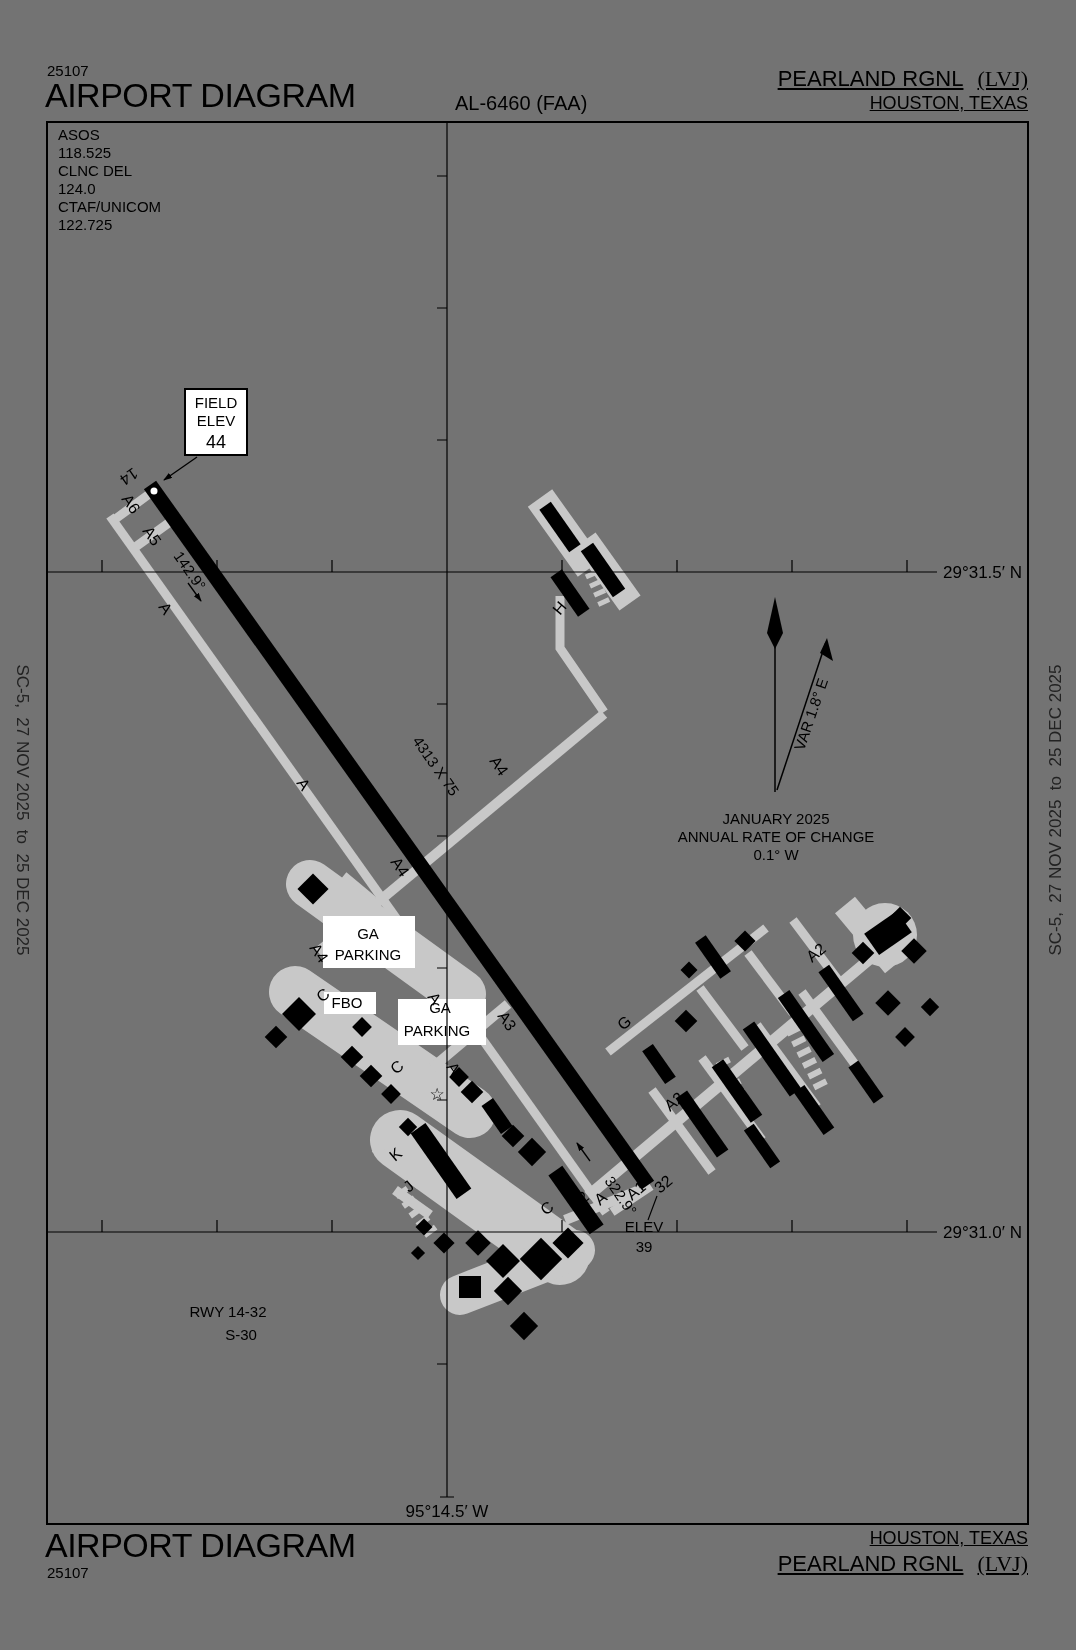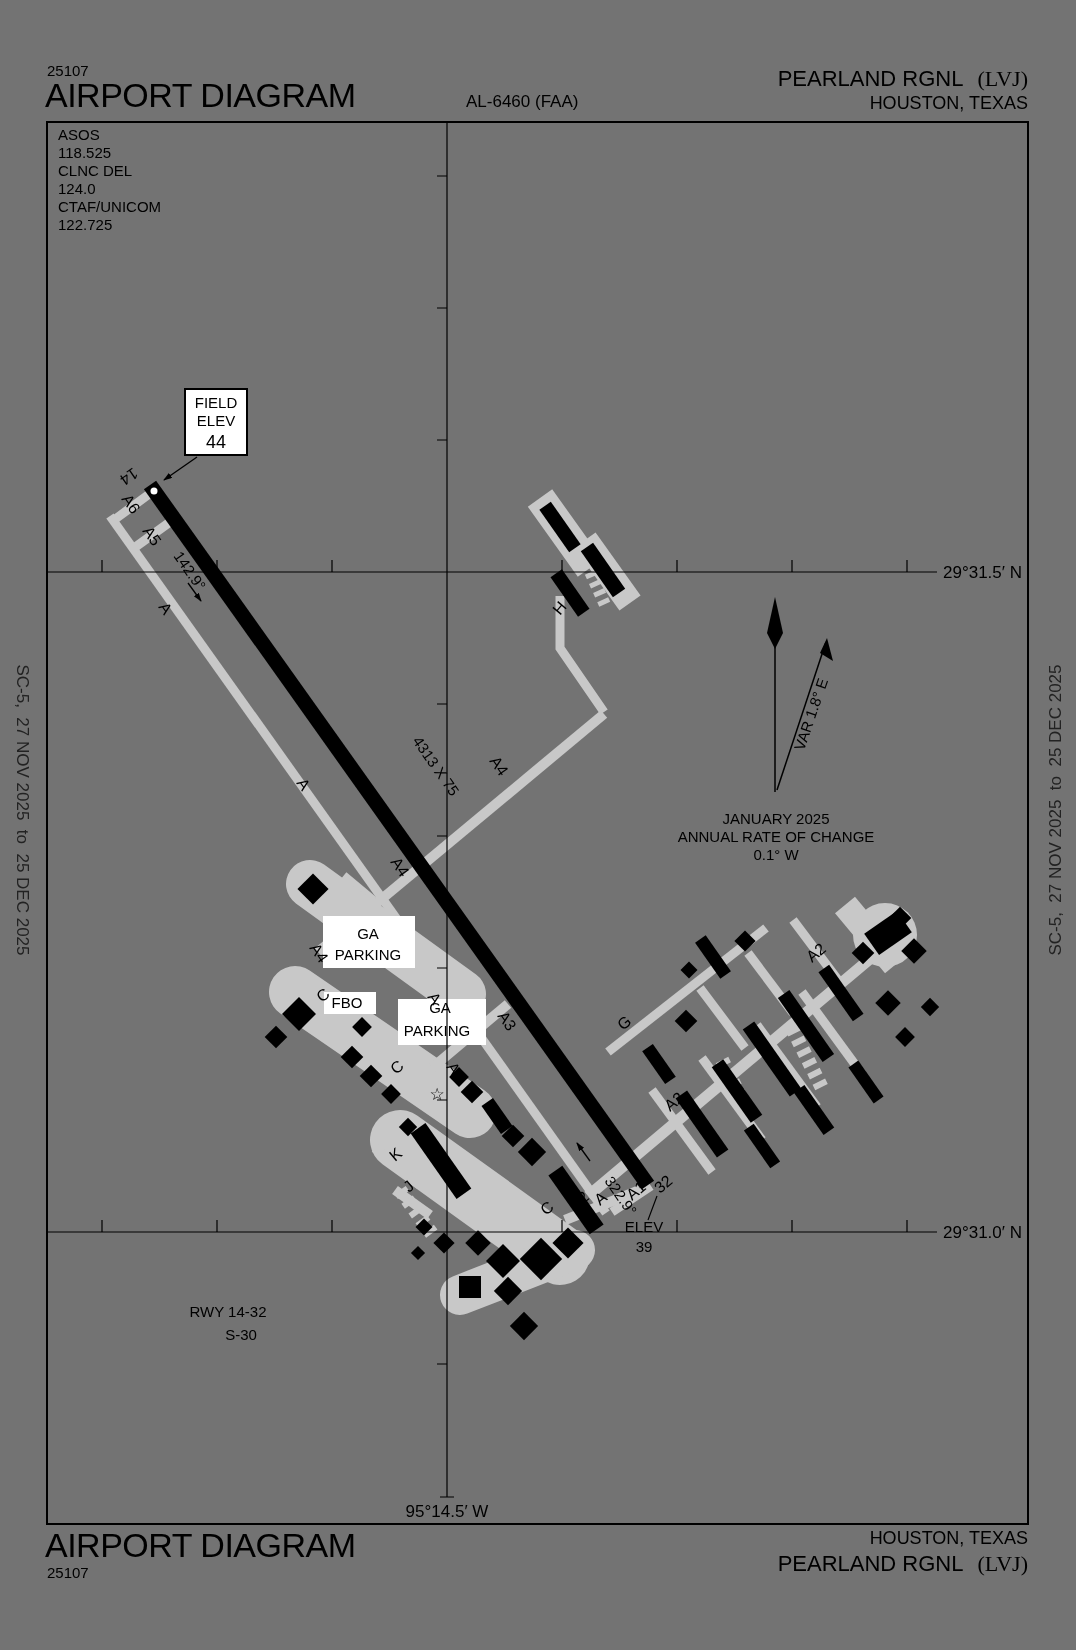--- a/index.html
+++ b/index.html
@@ -1,22 +1,22 @@
 <!DOCTYPE html>
 <html><head>
 <meta charset="utf-8">
 <style>
   html,body{margin:0;padding:0;background:#fff;}
   .page{position:relative;width:1076px;height:1650px;background:#737373;overflow:hidden;
         font-family:"Liberation Sans",sans-serif;color:#000;}
   .abs{position:absolute;}
   .hdr-num{left:47px;top:62px;font-size:15px;}
   .hdr-title{left:45px;top:76px;font-size:34px;letter-spacing:-0.5px;}
-  .hdr-ref{left:466px;top:92px;font-size:17px;}
-  .r-align{right:48px;text-align:right;}
+  .hdr-ref{left:455px;top:92px;font-size:20px;}
+  .r-align{right:48px;text-align:right;text-decoration:underline;}
   .hdr-name{top:66px;font-size:22px;}
   .hdr-city{top:93px;font-size:18px;}
   .ftr-title{left:45px;top:1526px;font-size:34px;letter-spacing:-0.5px;}
   .ftr-num{left:47px;top:1564px;font-size:15px;}
   .ftr-city{top:1528px;font-size:18px;}
   .ftr-name{top:1551px;font-size:22px;}
   .serif{font-family:"Liberation Serif",serif;margin-left:14px;}
   .edge-note{white-space:pre;font-size:17px;color:#222;}
   .edge-left{left:22px;top:810px;transform:translate(-50%,-50%) rotate(90deg);}
   .edge-right{left:1056px;top:810px;transform:translate(-50%,-50%) rotate(-90deg);}

